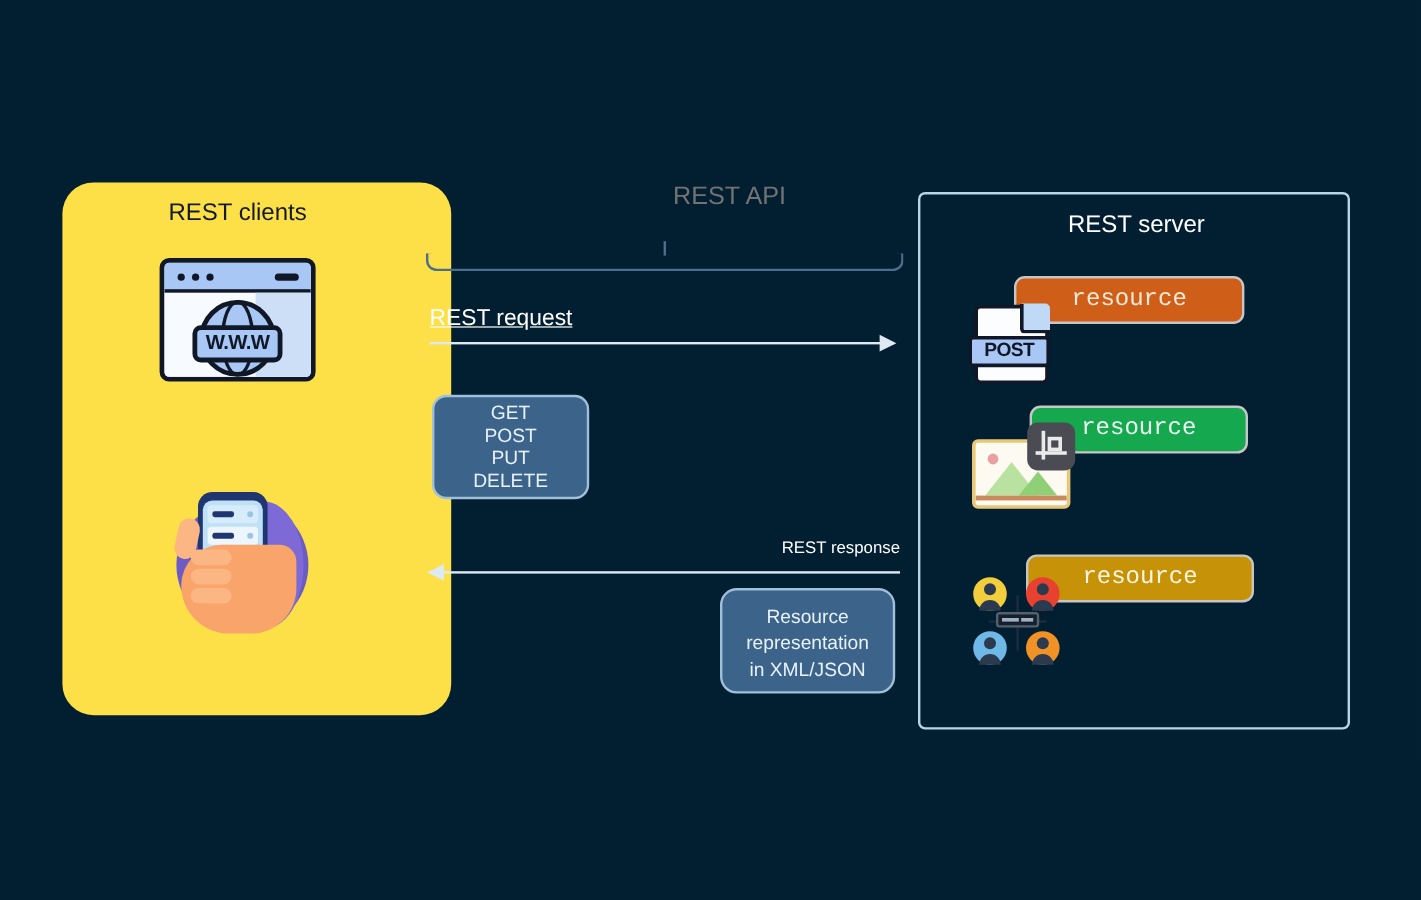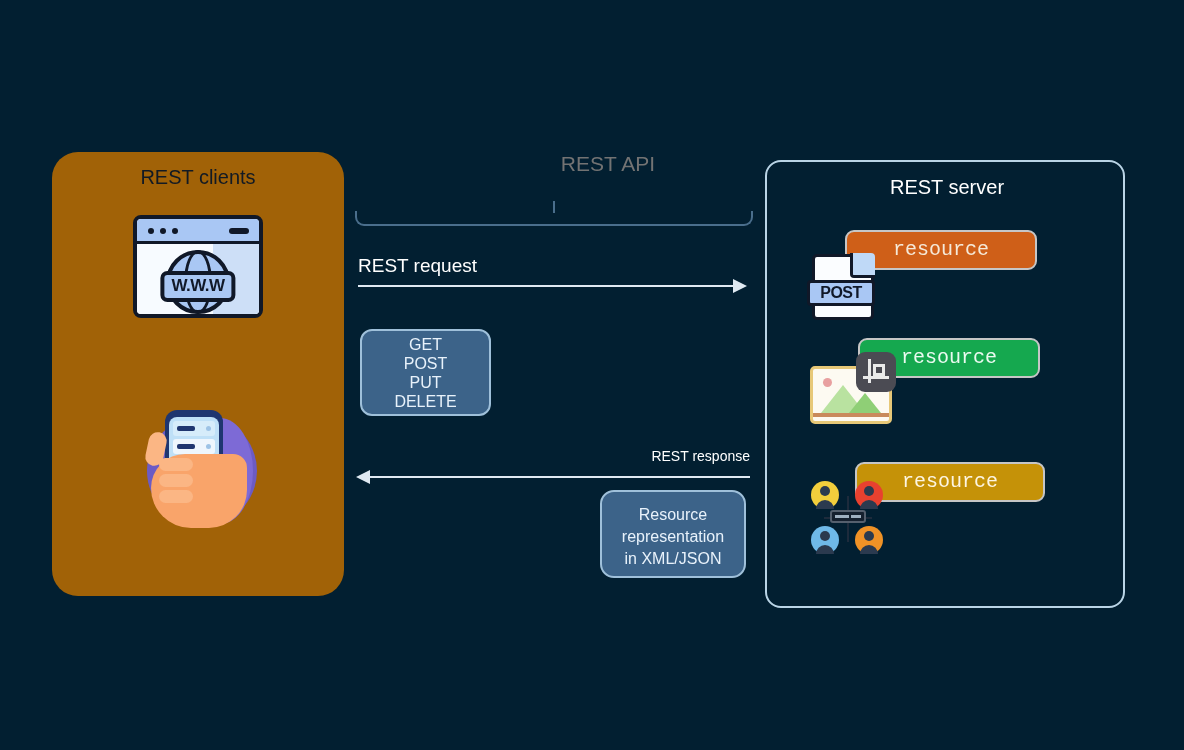--- a/index.html
+++ b/index.html
@@ -18,22 +18,23 @@
     text-align:center;
     color:#dde9f3;
     font-size:37px;
     letter-spacing:1.2px;
     font-weight:400;
   }
 
   
   .client-panel{
     position:absolute;left:52px;top:152px;width:292px;height:444px;
-    background:#a16207;
+    background:#fde047;
     border-radius:26px;
+    padding-left:32px;
   }
   .client-title{
     position:absolute;left:0;top:14px;width:292px;text-align:center;
     color:#121a24;font-size:20px;
   }
 
   
   .browser{
     position:absolute;left:81px;top:63px;width:130px;height:103px;
     background:#f2f7fd;
@@ -130,21 +131,21 @@
     transform:scaleY(-1);
   }
   .bracket-tick{
     position:absolute;left:553px;top:201px;width:0;height:12px;
     border-left:2px solid #4a6e8c;
   }
 
   
   .req-label{
     position:absolute;left:358px;top:255px;
-    color:#ffffff;font-size:19px;
+    color:#ffffff;font-size:19px;text-decoration:underline;
   }
   .arrow-req{
     position:absolute;left:358px;top:285px;width:387px;height:2px;
     background:#dfe9f2;
   }
   .arrow-req:after{
     content:"";position:absolute;right:-2px;top:-6px;
     width:0;height:0;
     border-left:14px solid #dfe9f2;
     border-top:7px solid transparent;
@@ -188,21 +189,21 @@
     box-sizing:border-box;
     text-align:center;
     padding-top:12px;
     color:#e8f2fb;font-size:16px;line-height:22px;
   }
 
   
   .server-panel{
     position:absolute;left:765px;top:160px;width:360px;height:448px;
     border:2px solid #b9d4e6;
-    border-radius:16px;
+    border-radius:6px;
     box-sizing:border-box;
   }
   .server-title{
     position:absolute;left:0;top:14px;width:360px;text-align:center;
     color:#ffffff;font-size:20px;
   }
 
   .res-pill{
     position:absolute;height:40px;
     border:2px solid #c6c6c6;

